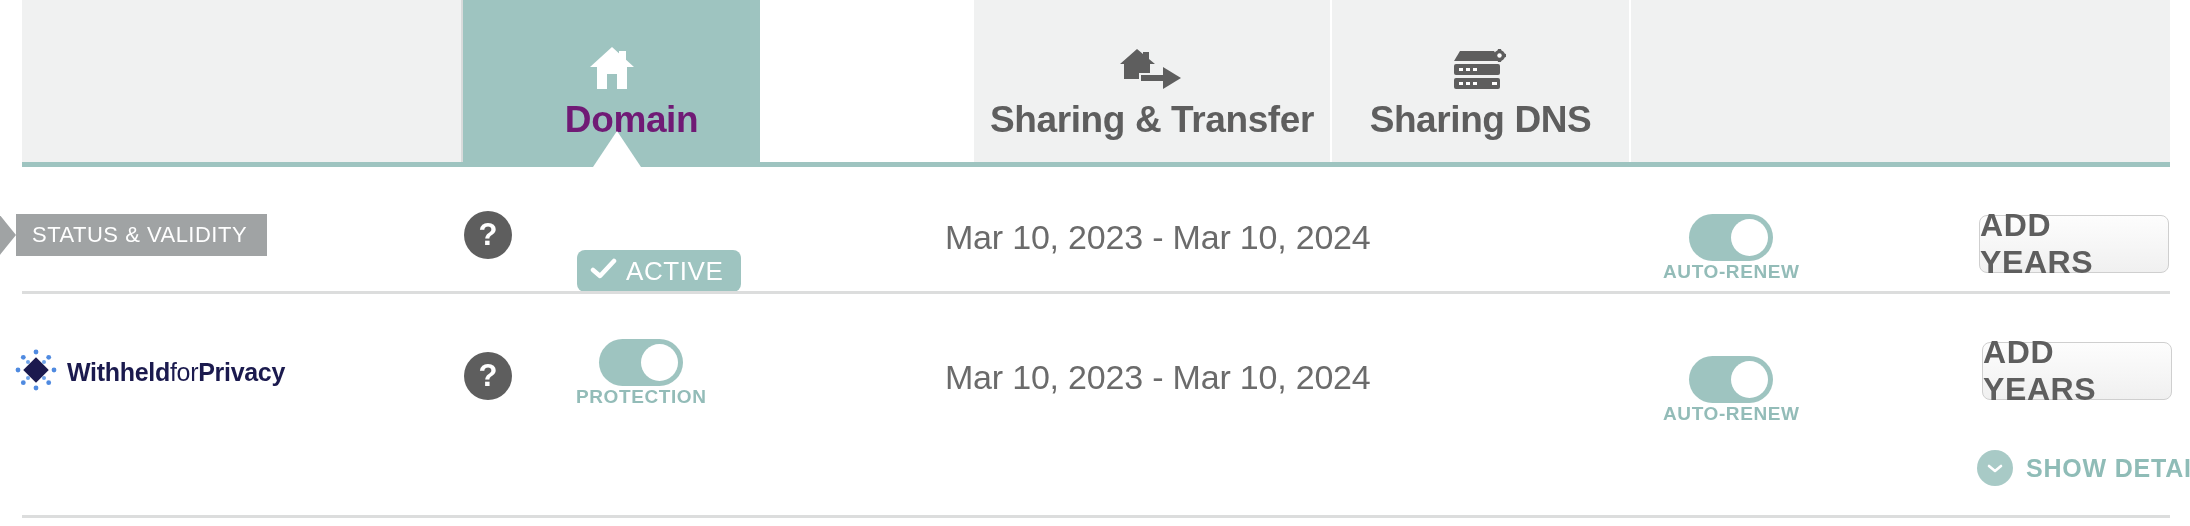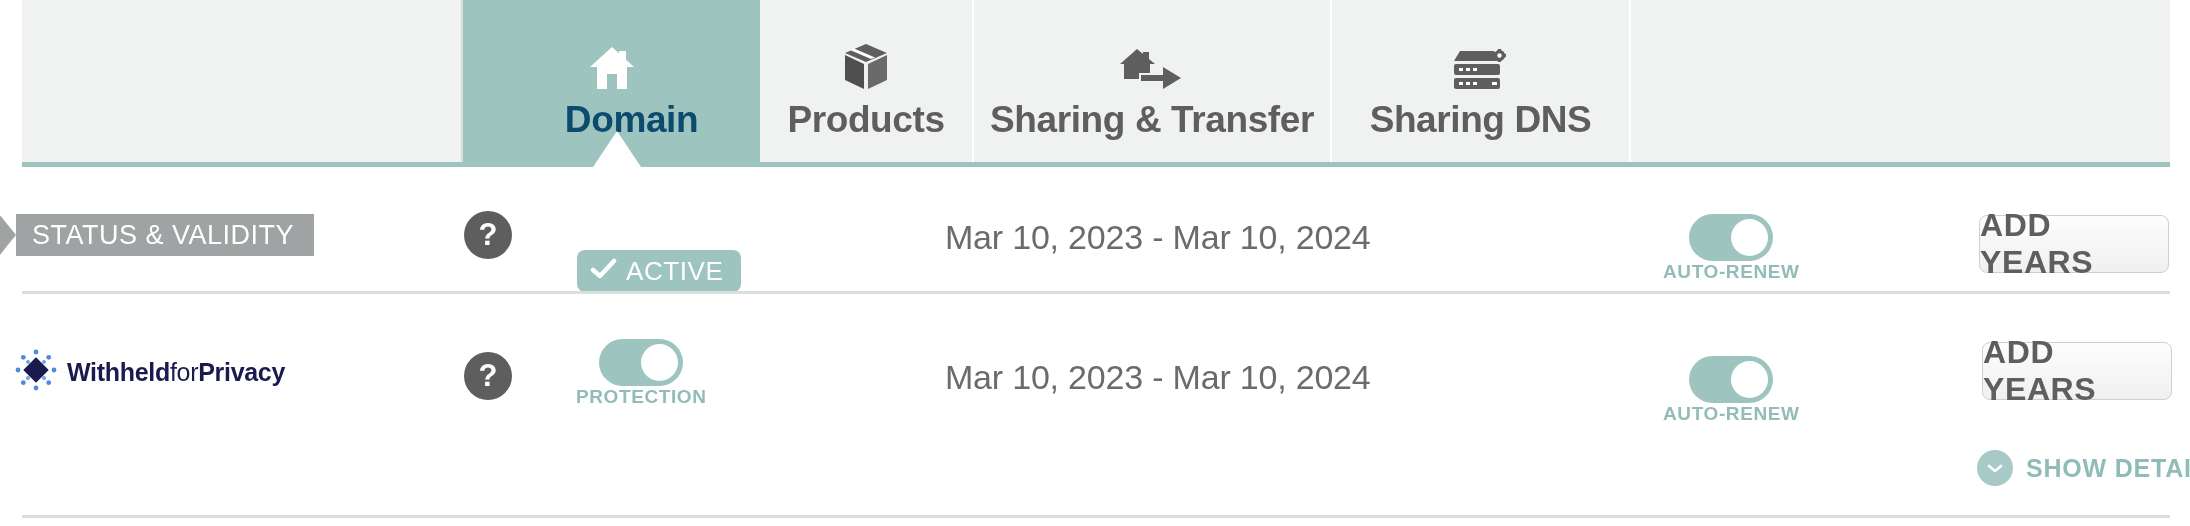--- a/index.html
+++ b/index.html
@@ -46,21 +46,21 @@
   }
   .tab-icon svg { display: block; }
   .tab-label {
     font-size: 37px;
     font-weight: bold;
     color: #5e5e5e;
     letter-spacing: -0.4px;
     line-height: 1;
     white-space: nowrap;
   }
-  .tab.active .tab-label { color: #0c4a6e; margin-left: 40px; }
+  .tab.active .tab-label { color: #701a75; margin-left: 40px; }
   
   #tab-notch {
     position: absolute;
     left: 593px;
     top: 131px;
     width: 0; height: 0;
     border-left: 24px solid transparent;
     border-right: 24px solid transparent;
     border-bottom: 36px solid #ffffff;
     z-index: 5;
@@ -92,21 +92,21 @@
     content: "";
     position: absolute;
     left: -1px; top: 0;
     width: 0; height: 0;
     border-top: 21px solid #ffffff;
     border-bottom: 21px solid #ffffff;
     border-left: 17px solid transparent;
   }
   #status-ribbon-label {
     color: #ffffff;
-    font-size: 27px;
+    font-size: 22px;
     letter-spacing: 0.5px;
     white-space: nowrap;
   }
 
   
   .help-icon {
     position: absolute;
     width: 48px; height: 48px;
     border-radius: 50%;
     background: #5e5e5e;
@@ -263,31 +263,20 @@
   <div class="tab active" style="left:441px; width:297px;">
     <span class="tab-icon">
       <svg width="52" height="50" viewBox="0 0 52 50">
         <path fill="#ffffff" d="M26 4 L48 24 L41 24 L41 46 L31 46 L31 31 L21 31 L21 46 L11 46 L11 24 L4 24 Z"></path>
         <rect x="33" y="8" width="7" height="11" fill="#ffffff"></rect>
       </svg>
     </span>
     <span class="tab-label">Domain</span>
   </div>
 
-  <div class="tab" style="left:738px; width:214px;">
-    <span class="tab-icon">
-      <svg width="52" height="52" viewBox="0 0 52 52">
-        <path fill="#5e5e5e" d="M26 3 L47 12 L26 21 L5 12 Z"></path>
-        <path fill="#4f4f4f" d="M5 14 L24 23 L24 48 L5 39 Z"></path>
-        <path fill="#6a6a6a" d="M47 14 L28 23 L28 48 L47 39 Z"></path>
-        <path fill="#ffffff" d="M14 7.5 L35 16.5 L31 18 L10 9 Z"></path>
-      </svg>
-    </span>
-    <span class="tab-label">Products</span>
-  </div>
 
   <div class="tab" style="left:952px; width:358px;">
     <span class="tab-icon">
       <svg width="66" height="50" viewBox="0 0 66 50">
         <path fill="#5e5e5e" d="M18 6 L36 21 L31 21 L31 30 L20 30 L20 36 L5 36 L5 21 L1 21 Z"></path>
         <rect x="24" y="9" width="6" height="9" fill="#5e5e5e"></rect>
         <rect x="22" y="32" width="28" height="6" fill="#5e5e5e"></rect>
         <path fill="#5e5e5e" d="M44 24 L62 35 L44 46 Z"></path>
       </svg>
     </span>

